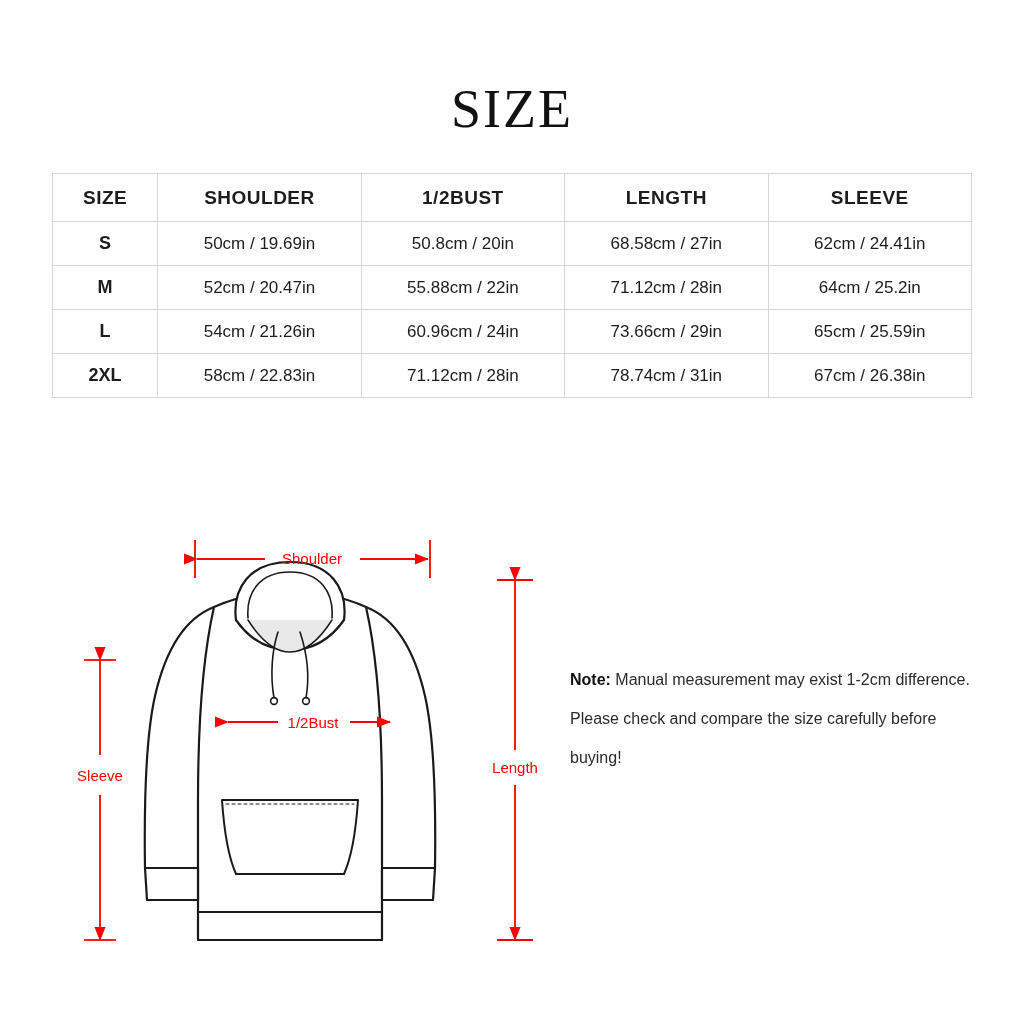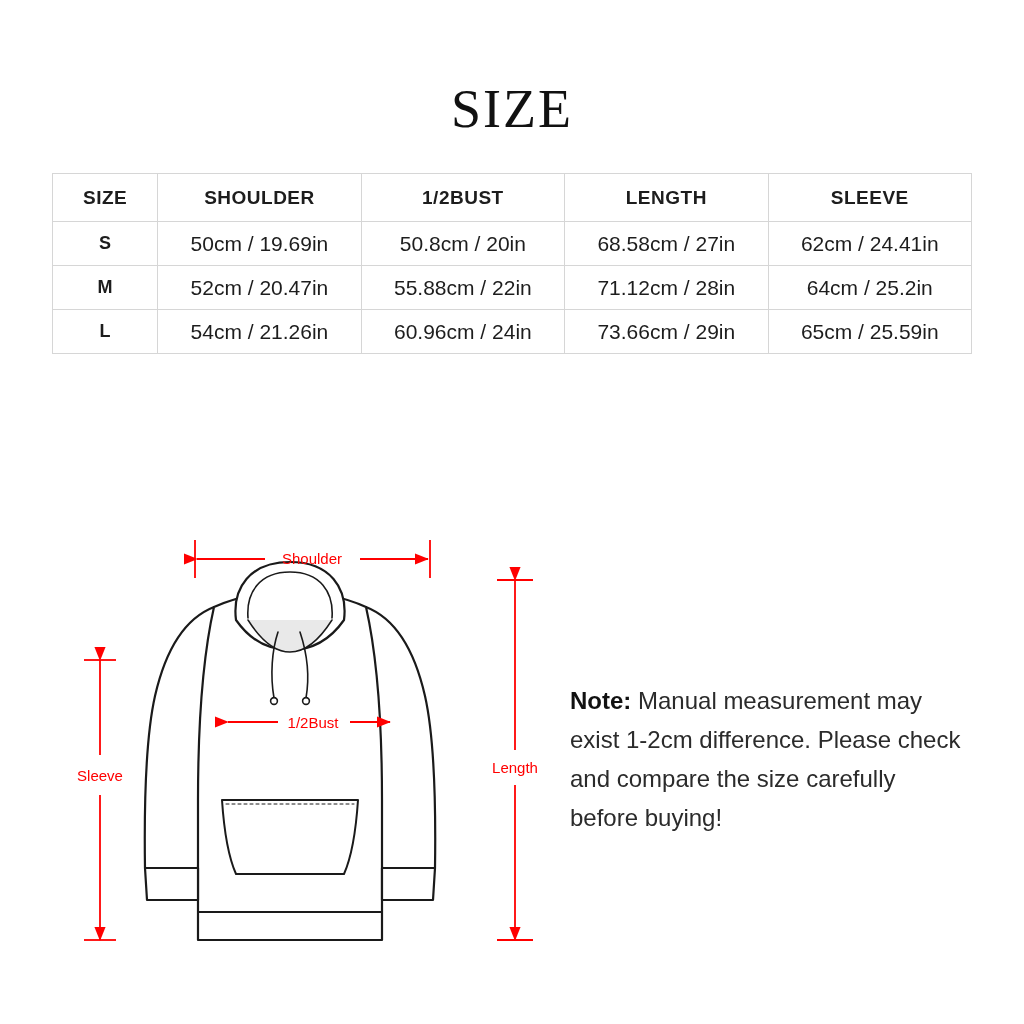--- a/index.html
+++ b/index.html
@@ -46,21 +46,21 @@
     background: #fff;
   }
   .size-table th {
     height: 45px;
     font-size: 19px;
     font-weight: bold;
     letter-spacing: 0.5px;
   }
   .size-table td {
     height: 41px;
-    font-size: 21px;
+    font-size: 17px;
   }
   .size-table td.size-col {
     font-weight: bold;
     font-size: 18px;
   }
   .col-size   { width: 105px; }
   .col-normal { width: 203px; }
 
   
   .illus {
@@ -69,23 +69,23 @@
     top: 500px;
     width: 560px;
     height: 470px;
   }
   .illus svg { display: block; }
 
   
   .note {
     position: absolute;
     left: 570px;
-    top: 681px;
+    top: 660px;
     width: 400px;
-    font-size: 24px;
+    font-size: 16px;
     line-height: 39px;
     color: #2b2b2b;
   }
   .note b {
     font-weight: bold;
     color: #111;
   }
 </style>
 </head>
 <body>
@@ -123,20 +123,27 @@
       <td>55.88cm / 22in</td>
       <td>71.12cm / 28in</td>
       <td>64cm / 25.2in</td>
     </tr>
     <tr>
       <td class="size-col">L</td>
       <td>54cm / 21.26in</td>
       <td>60.96cm / 24in</td>
       <td>73.66cm / 29in</td>
       <td>65cm / 25.59in</td>
+    </tr>
+    <tr>
+      <td class="size-col">2XL</td>
+      <td>58cm / 22.83in</td>
+      <td>71.12cm / 28in</td>
+      <td>78.74cm / 31in</td>
+      <td>67cm / 26.38in</td>
     </tr>
   </tbody>
 </table>
 
 <div class="illus">
 <svg width="560" height="470" viewBox="0 0 560 470" xmlns="http://www.w3.org/2000/svg">
   <defs>
     <marker id="ar" markerWidth="9" markerHeight="9" refX="7.5" refY="3.2" orient="auto">
       <path d="M0,0 L8,3.2 L0,6.4 z" fill="#ff0000"></path>
     </marker>

